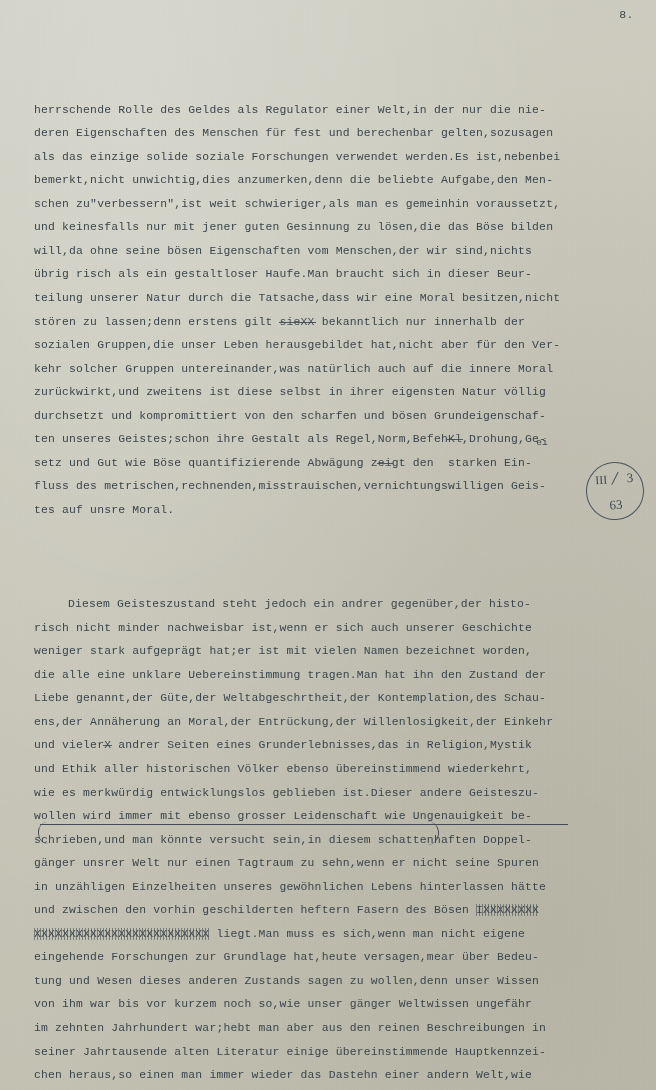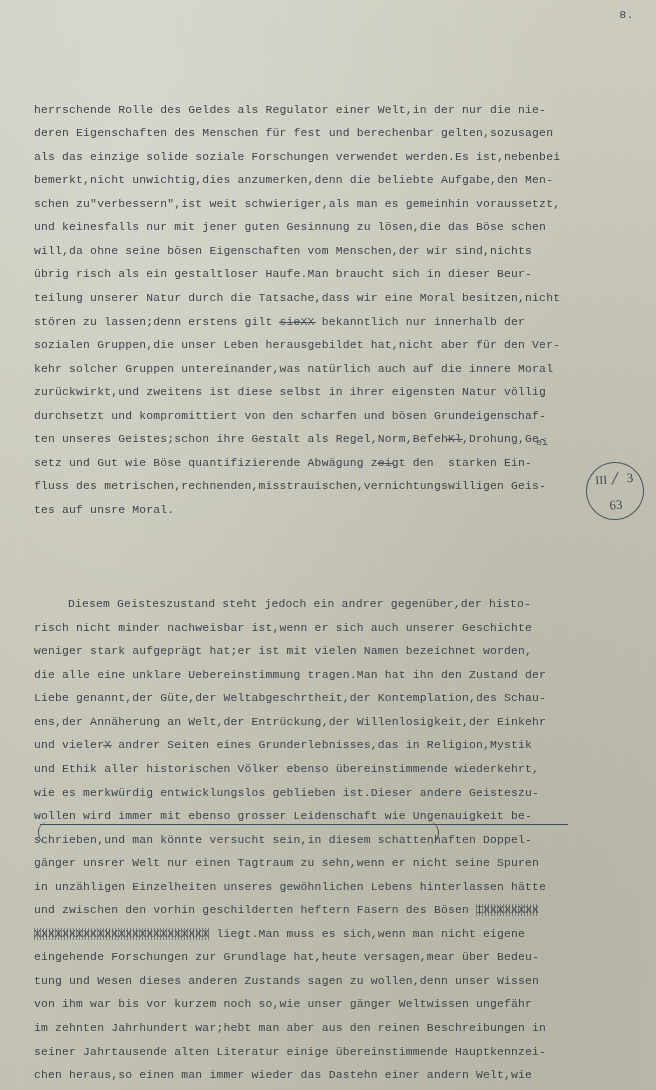--- a/index.html
+++ b/index.html
@@ -188,42 +188,42 @@
 
   <div class="page-number">8.</div>
 
   <div class="body-text">
 
     <p class="para"><span>herrschende Rolle des Geldes als Regulator einer Welt,in der nur die nie-</span>
 <span>deren Eigenschaften des Menschen für fest und berechenbar gelten,sozusagen</span>
 <span>als das einzige solide soziale Forschungen verwendet werden.Es ist,nebenbei</span>
 <span>bemerkt,nicht unwichtig,dies anzumerken,denn die beliebte Aufgabe,den Men-</span>
 <span>schen zu"verbessern",ist weit schwieriger,als man es gemeinhin voraussetzt,</span>
-<span>und keinesfalls nur mit jener guten Gesinnung zu lösen,die das Böse schen</span>
+<span>und keinesfalls nur mit jener guten Gesinnung zu lösen,die das Böse bilden</span>
 <span>will,da ohne seine bösen Eigenschaften vom Menschen,der wir sind,nichts</span>
 <span>übrig risch als ein gestaltloser Haufe.Man braucht sich in dieser Beur-</span>
 <span>teilung unserer Natur durch die Tatsache,dass wir eine Moral besitzen,nicht</span>
 <span>stören zu lassen;denn erstens gilt <span class="strike-over">sieXX</span> bekanntlich nur innerhalb der</span>
 <span>sozialen Gruppen,die unser Leben herausgebildet hat,nicht aber für den Ver-</span>
 <span>kehr solcher Gruppen untereinander,was natürlich auch auf die innere Moral</span>
 <span>zurückwirkt,und zweitens ist diese selbst in ihrer eigensten Natur völlig</span>
 <span>durchsetzt und kompromittiert von den scharfen und bösen Grundeigenschaf-</span>
 <span>ten unseres Geistes;schon ihre Gestalt als Regel,Norm,Befeh<span class="strike-over">Kl</span>,Drohung,Ge-<span class="superscript"><span>ei</span></span></span>
 <span>setz und Gut wie Böse quantifizierende Abwägung z<span class="strike-over">ei</span>gt den  starken Ein-</span>
 <span>fluss des metrischen,rechnenden,misstrauischen,vernichtungswilligen Geis-</span>
 <span>tes auf unsre Moral.</span></p>
 
     <p class="para"><span class="indent"></span><span>Diesem Geisteszustand steht jedoch ein andrer gegenüber,der histo-</span>
 <span>risch nicht minder nachweisbar ist,wenn er sich auch unserer Geschichte</span>
 <span>weniger stark aufgeprägt hat;er ist mit vielen Namen bezeichnet worden,</span>
 <span>die alle eine unklare Uebereinstimmung tragen.Man hat ihn den Zustand der</span>
 <span>Liebe genannt,der Güte,der Weltabgeschrtheit,der Kontemplation,des Schau-</span>
-<span>ens,der Annäherung an Welt,der Entrückung,der Willenlosigkeit,der Einkehr</span>
+<span>ens,der Annäherung an Moral,der Entrückung,der Willenlosigkeit,der Einkehr</span>
 <span>und vieler<span class="strike-over">X</span> andrer Seiten eines Grunderlebnisses,das in Religion,Mystik</span>
-<span>und Ethik aller historischen Völker ebenso übereinstimmende wiederkehrt,</span>
+<span>und Ethik aller historischen Völker ebenso übereinstimmend wiederkehrt,</span>
 <span>wie es merkwürdig entwicklungslos geblieben ist.Dieser andere Geisteszu-</span>
 <span>wollen wird immer mit ebenso grosser Leidenschaft wie Ungenauigkeit be-</span>
 <span>schrieben,und man könnte versucht sein,in diesem schattenhaften Doppel-</span>
 <span>gänger unsrer Welt nur einen Tagtraum zu sehn,wenn er nicht seine Spuren</span>
 <span>in unzähligen Einzelheiten unseres gewöhnlichen Lebens hinterlassen hätte</span>
 <span>und zwischen den vorhin geschilderten heftern Fasern des Bösen <span class="xout">IXXXXXXXX</span></span>
 <span><span class="xout">XXXXXXXXXXXXXXXXXXXXXXXXX</span> liegt.Man muss es sich,wenn man nicht eigene</span>
 <span>eingehende Forschungen zur Grundlage hat,heute versagen,mear über Bedeu-</span>
 <span>tung und Wesen dieses anderen Zustands sagen zu wollen,denn unser Wissen</span>
 <span>von ihm war bis vor kurzem noch so,wie unser gänger Weltwissen ungefähr</span>

